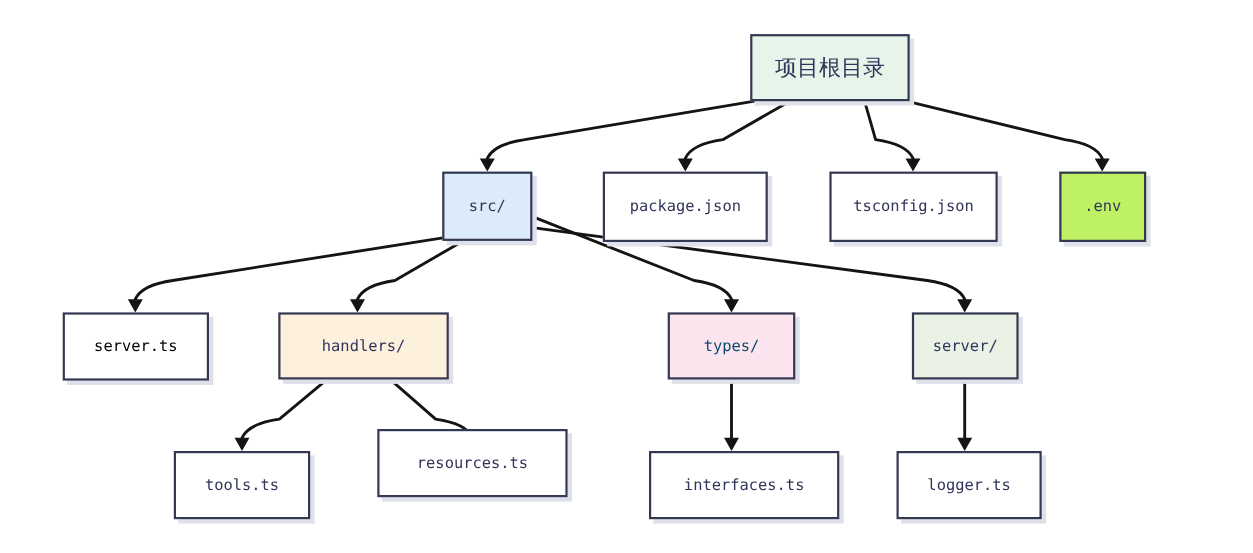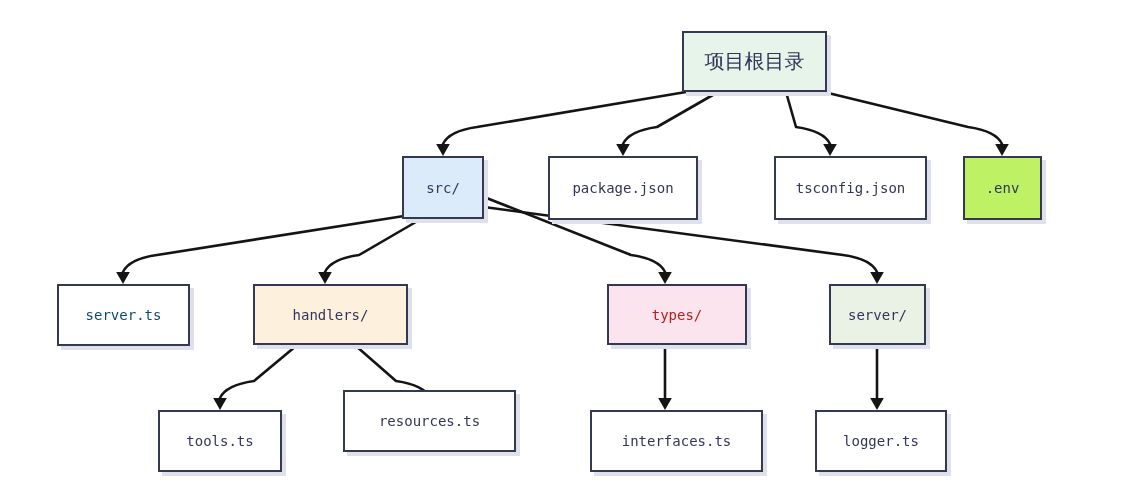--- a/index.html
+++ b/index.html
@@ -47,33 +47,33 @@
   <div class="nodes">
       <div class="node cjk" style="left: 682px; top: 31px; width: 145px; height: 61px; background: rgb(230, 244, 234); border-color: rgb(52, 56, 83); color: rgb(50, 53, 90);">
         <span class="node-label">项目根目录</span>
       </div>
       <div class="node" style="left: 402px; top: 156px; width: 82px; height: 63px; background: rgb(220, 235, 250); border-color: rgb(52, 56, 83); color: rgb(50, 53, 90);">
         <span class="node-label">src/</span>
       </div>
       <div class="node" style="left: 548px; top: 156px; width: 150px; height: 64px; background: rgb(255, 255, 255); border-color: rgb(52, 56, 83); color: rgb(50, 53, 90);">
         <span class="node-label">package.json</span>
       </div>
-      <div class="node" style="left: 754px; top: 156px; width: 153px; height: 64px; background: rgb(255, 255, 255); border-color: rgb(52, 56, 83); color: rgb(50, 53, 90); margin-left: 20px;">
+      <div class="node" style="left: 754px; top: 156px; width: 153px; height: 64px; background: rgb(255, 255, 255); border-color: rgb(52, 56, 83); color: rgb(50, 53, 90);">
         <span class="node-label">tsconfig.json</span>
       </div>
       <div class="node" style="left: 963px; top: 156px; width: 79px; height: 64px; background: #bef264; border-color: rgb(52, 56, 83); color: rgb(50, 53, 90);">
         <span class="node-label">.env</span>
       </div>
-      <div class="node" style="left: 57px; top: 284px; width: 133px; height: 62px; background: rgb(255, 255, 255); border-color: rgb(52, 56, 83); color: #0c4a6e;">
+      <div class="node" style="left: 57px; top: 284px; width: 133px; height: 62px; background: rgb(255, 255, 255); border-color: rgb(52, 56, 83); color: #000000;">
         <span class="node-label">server.ts</span>
       </div>
       <div class="node" style="left: 253px; top: 284px; width: 155px; height: 61px; background: rgb(253, 241, 221); border-color: rgb(52, 56, 83); color: rgb(50, 53, 90);">
         <span class="node-label">handlers/</span>
       </div>
-      <div class="node" style="left: 607px; top: 284px; width: 140px; height: 61px; background: rgb(251, 228, 237); border-color: rgb(52, 56, 83); color: #b91c1c;">
+      <div class="node" style="left: 607px; top: 284px; width: 116px; height: 61px; background: rgb(251, 228, 237); border-color: rgb(52, 56, 83); color: #0c4a6e;">
         <span class="node-label">types/</span>
       </div>
       <div class="node" style="left: 829px; top: 284px; width: 97px; height: 61px; background: rgb(233, 242, 228); border-color: rgb(52, 56, 83); color: rgb(50, 53, 90);">
         <span class="node-label">server/</span>
       </div>
       <div class="node" style="left: 158px; top: 410px; width: 124px; height: 62px; background: rgb(255, 255, 255); border-color: rgb(52, 56, 83); color: rgb(50, 53, 90);">
         <span class="node-label">tools.ts</span>
       </div>
       <div class="node" style="left: 343px; top: 390px; width: 173px; height: 62px; background: rgb(255, 255, 255); border-color: rgb(52, 56, 83); color: rgb(50, 53, 90);">
         <span class="node-label">resources.ts</span>

